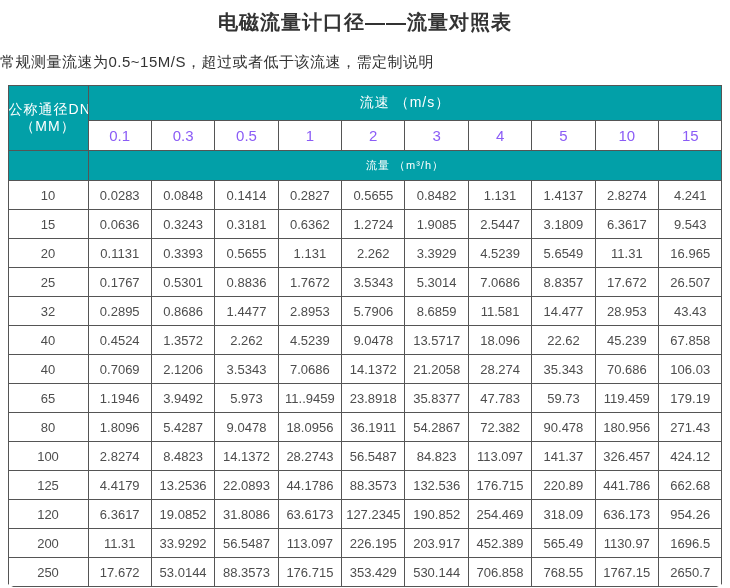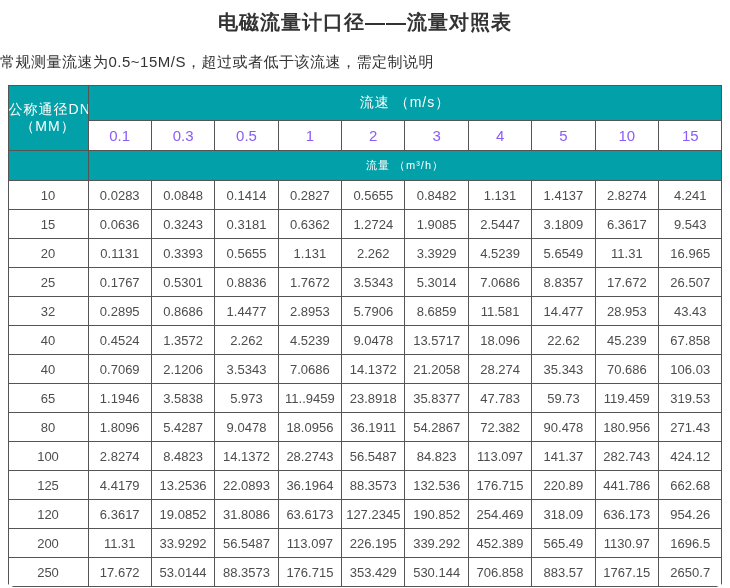--- a/index.html
+++ b/index.html
@@ -192,29 +192,29 @@
           <td>14.1372</td>
           <td>21.2058</td>
           <td>28.274</td>
           <td>35.343</td>
           <td>70.686</td>
           <td>106.03</td>
         </tr>
         <tr>
           <td>65</td>
           <td>1.1946</td>
-          <td>3.5838</td>
+          <td>3.9492</td>
           <td>5.973</td>
           <td>11..9459</td>
           <td>23.8918</td>
           <td>35.8377</td>
           <td>47.783</td>
           <td>59.73</td>
           <td>119.459</td>
-          <td>319.53</td>
+          <td>179.19</td>
         </tr>
         <tr>
           <td>80</td>
           <td>1.8096</td>
           <td>5.4287</td>
           <td>9.0478</td>
           <td>18.0956</td>
           <td>36.1911</td>
           <td>54.2867</td>
           <td>72.382</td>
@@ -225,29 +225,29 @@
         <tr>
           <td>100</td>
           <td>2.8274</td>
           <td>8.4823</td>
           <td>14.1372</td>
           <td>28.2743</td>
           <td>56.5487</td>
           <td>84.823</td>
           <td>113.097</td>
           <td>141.37</td>
-          <td>282.743</td>
+          <td>326.457</td>
           <td>424.12</td>
         </tr>
         <tr>
           <td>125</td>
           <td>4.4179</td>
           <td>13.2536</td>
           <td>22.0893</td>
-          <td>36.1964</td>
+          <td>44.1786</td>
           <td>88.3573</td>
           <td>132.536</td>
           <td>176.715</td>
           <td>220.89</td>
           <td>441.786</td>
           <td>662.68</td>
         </tr>
         <tr>
           <td>120</td>
           <td>6.3617</td>
@@ -261,35 +261,35 @@
           <td>636.173</td>
           <td>954.26</td>
         </tr>
         <tr>
           <td>200</td>
           <td>11.31</td>
           <td>33.9292</td>
           <td>56.5487</td>
           <td>113.097</td>
           <td>226.195</td>
-          <td>339.292</td>
+          <td>203.917</td>
           <td>452.389</td>
           <td>565.49</td>
           <td>1130.97</td>
           <td>1696.5</td>
         </tr>
         <tr>
           <td>250</td>
           <td>17.672</td>
           <td>53.0144</td>
           <td>88.3573</td>
           <td>176.715</td>
           <td>353.429</td>
           <td>530.144</td>
           <td>706.858</td>
-          <td>883.57</td>
+          <td>768.55</td>
           <td>1767.15</td>
           <td>2650.7</td>
         </tr>
       </tbody>
   </table>
 
 </div>
 
 </body></html>

